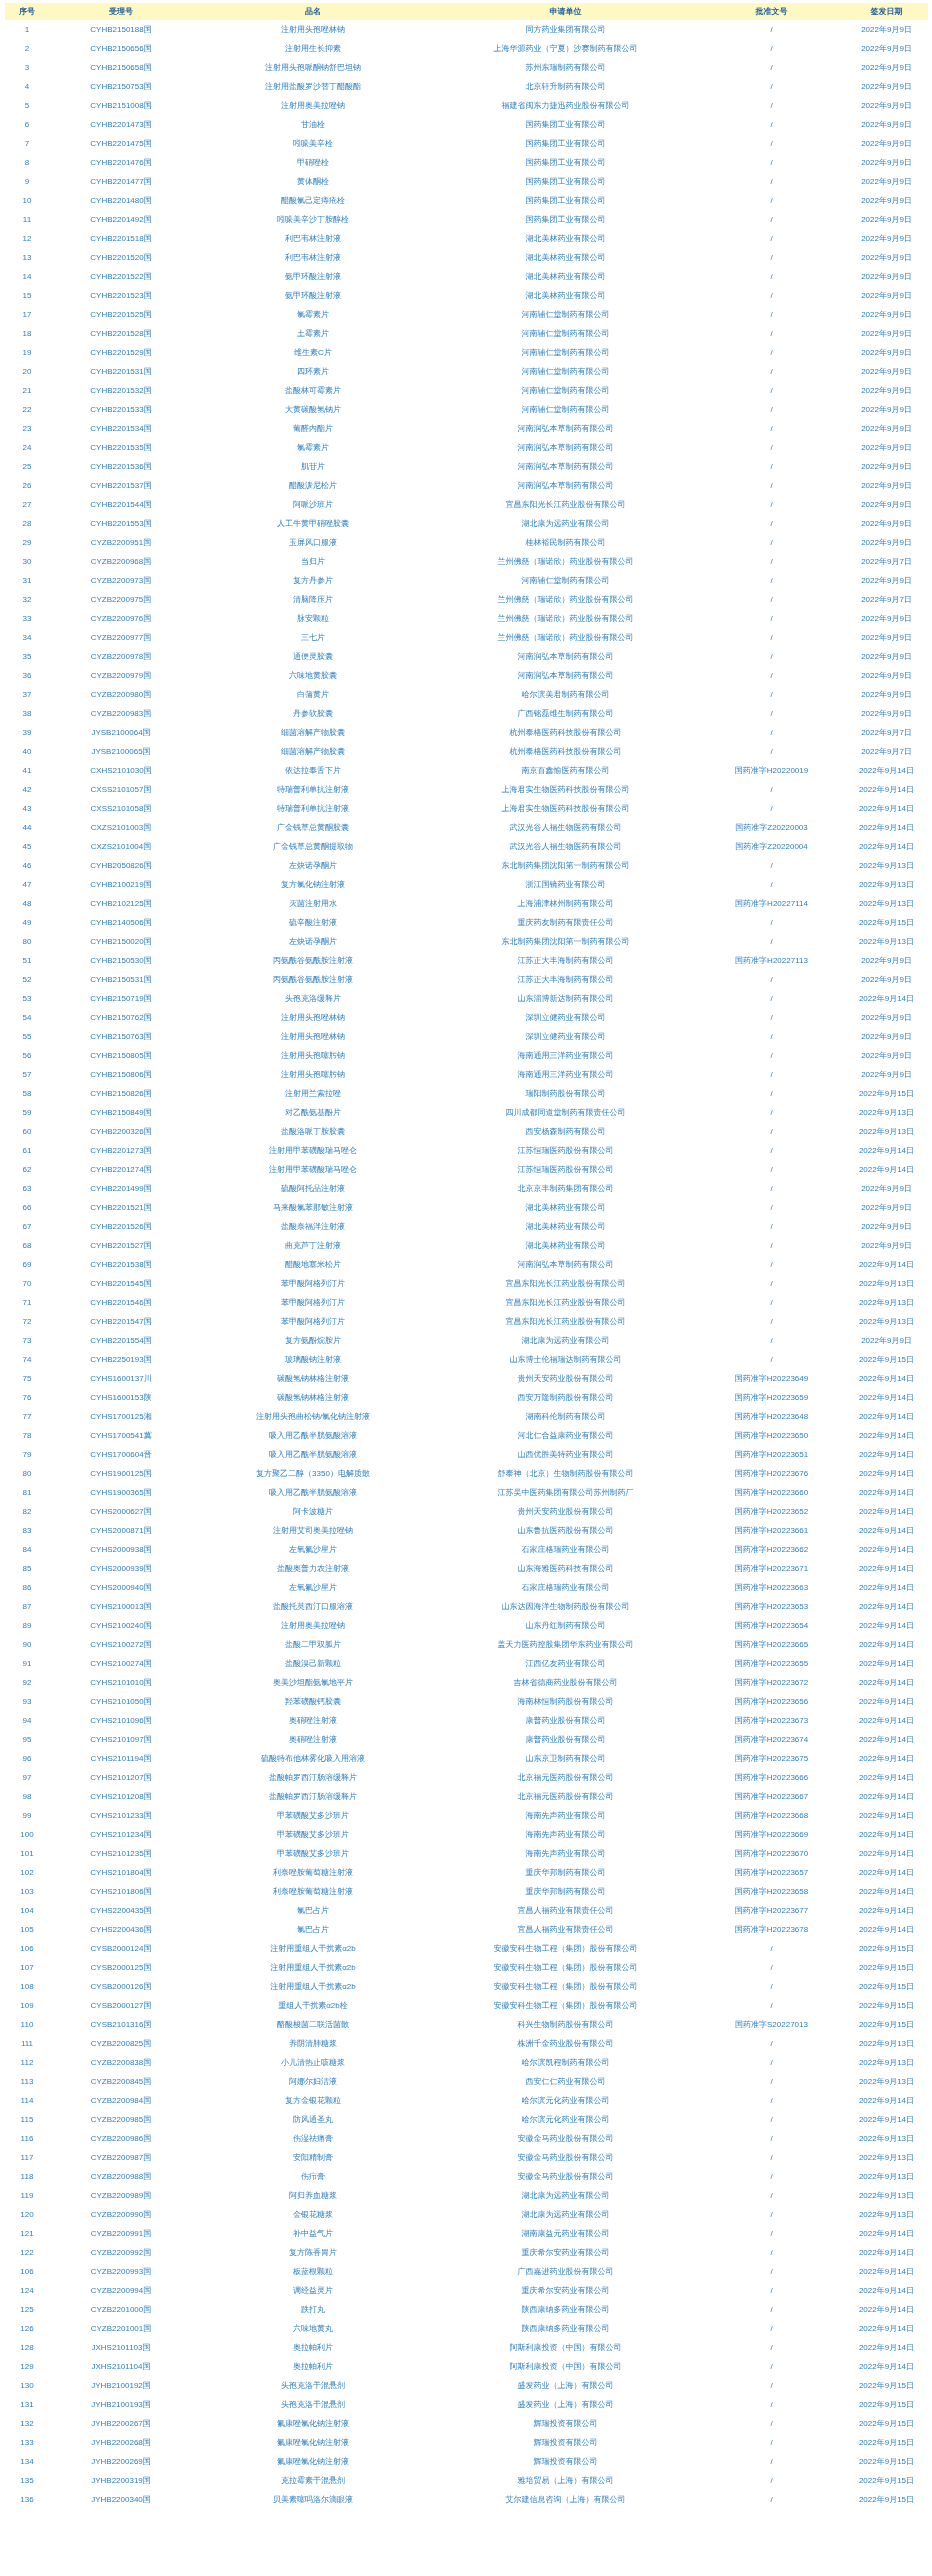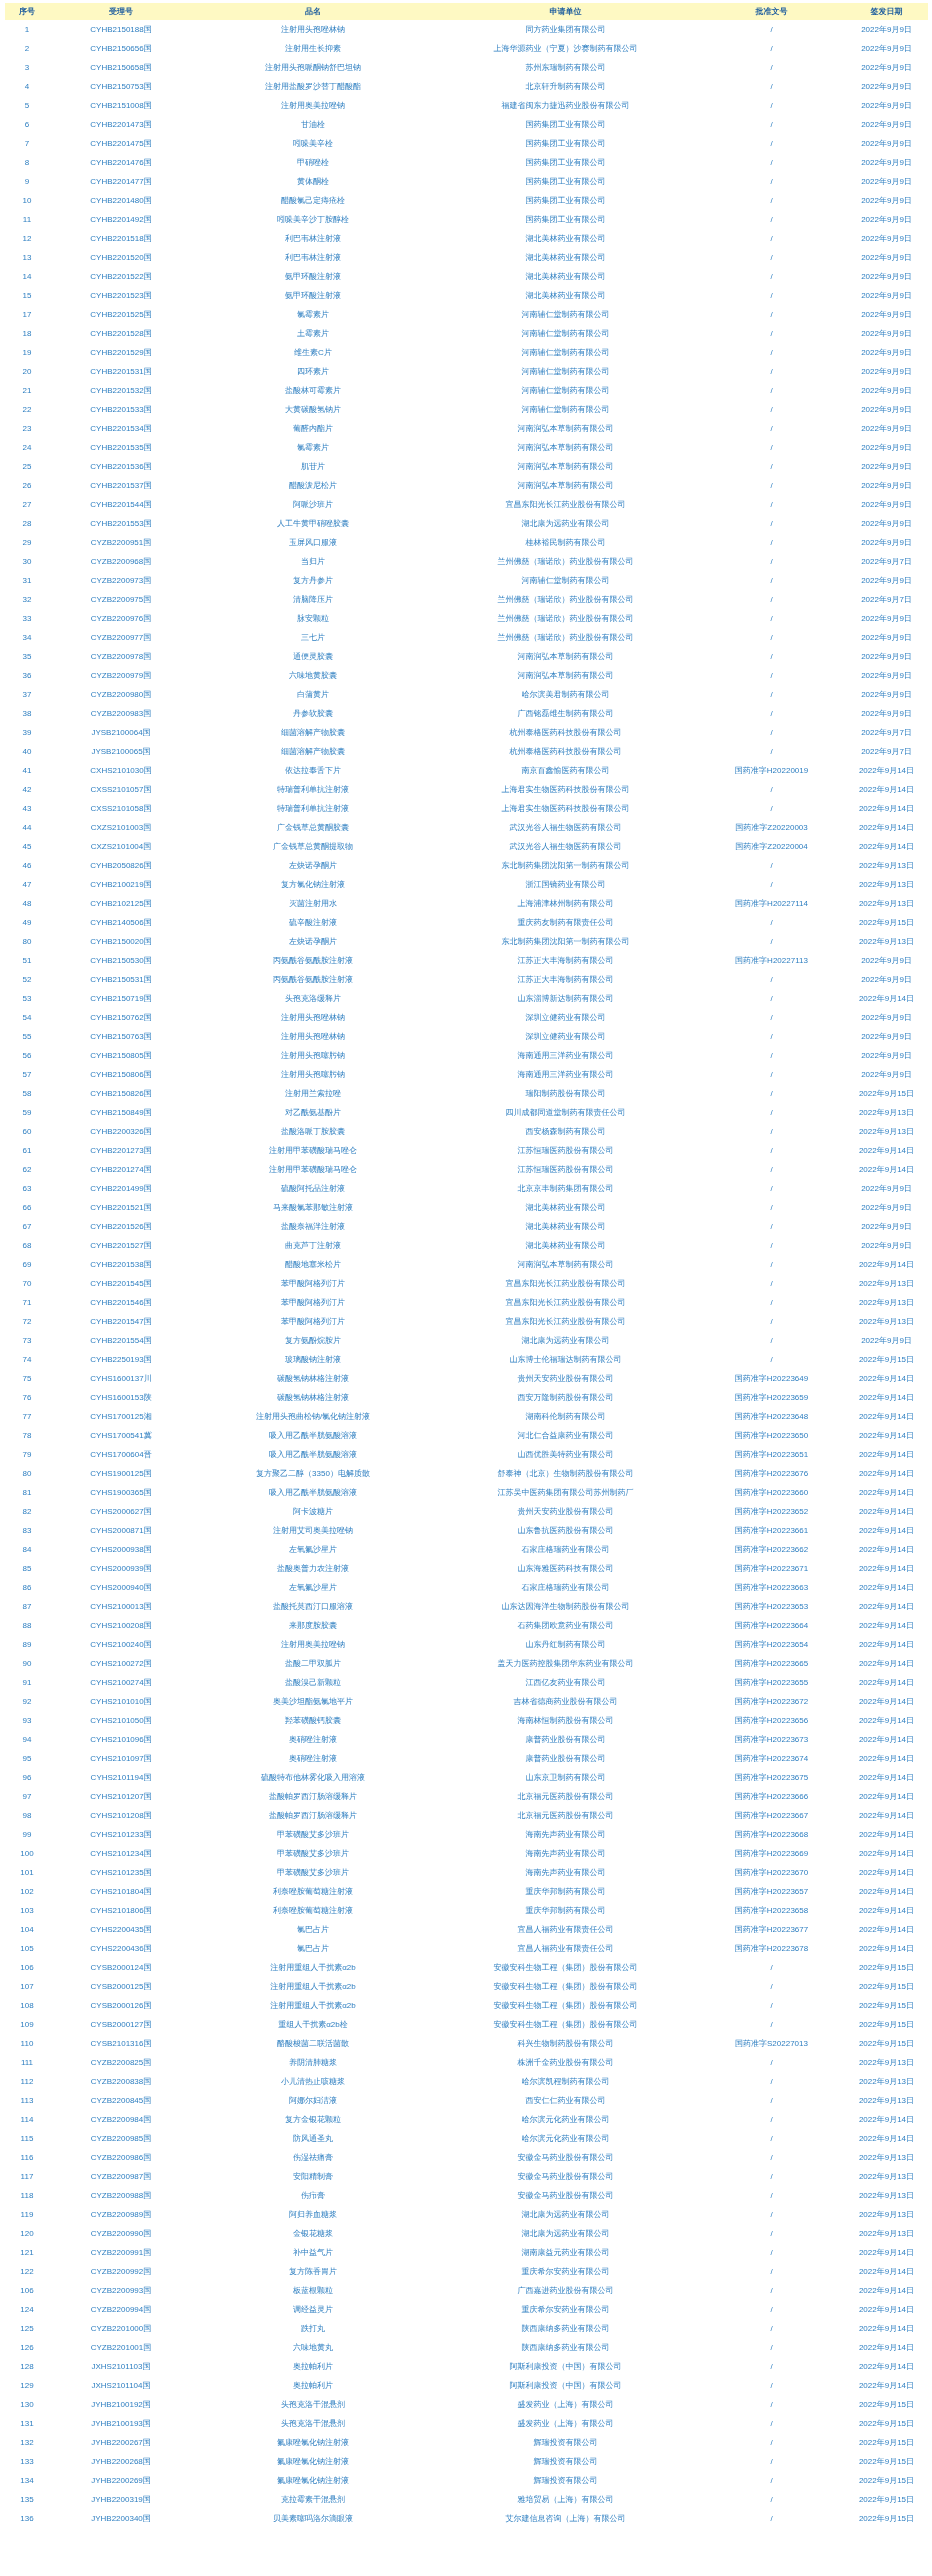--- a/index.html
+++ b/index.html
@@ -706,28 +706,20 @@
         </tr>
         <tr>
           <td>87</td>
           <td>CYHS2100013国</td>
           <td>盐酸托莫西汀口服溶液</td>
           <td>山东达因海洋生物制药股份有限公司</td>
           <td>国药准字H20223653</td>
           <td>2022年9月14日</td>
         </tr>
         <tr>
-          <td>88</td>
-          <td>CYHS2100208国</td>
-          <td>来那度胺胶囊</td>
-          <td>石药集团欧意药业有限公司</td>
-          <td>国药准字H20223664</td>
-          <td>2022年9月14日</td>
-        </tr>
-        <tr>
           <td>89</td>
           <td>CYHS2100240国</td>
           <td>注射用奥美拉唑钠</td>
           <td>山东丹红制药有限公司</td>
           <td>国药准字H20223654</td>
           <td>2022年9月14日</td>
         </tr>
         <tr>
           <td>90</td>
           <td>CYHS2100272国</td>

